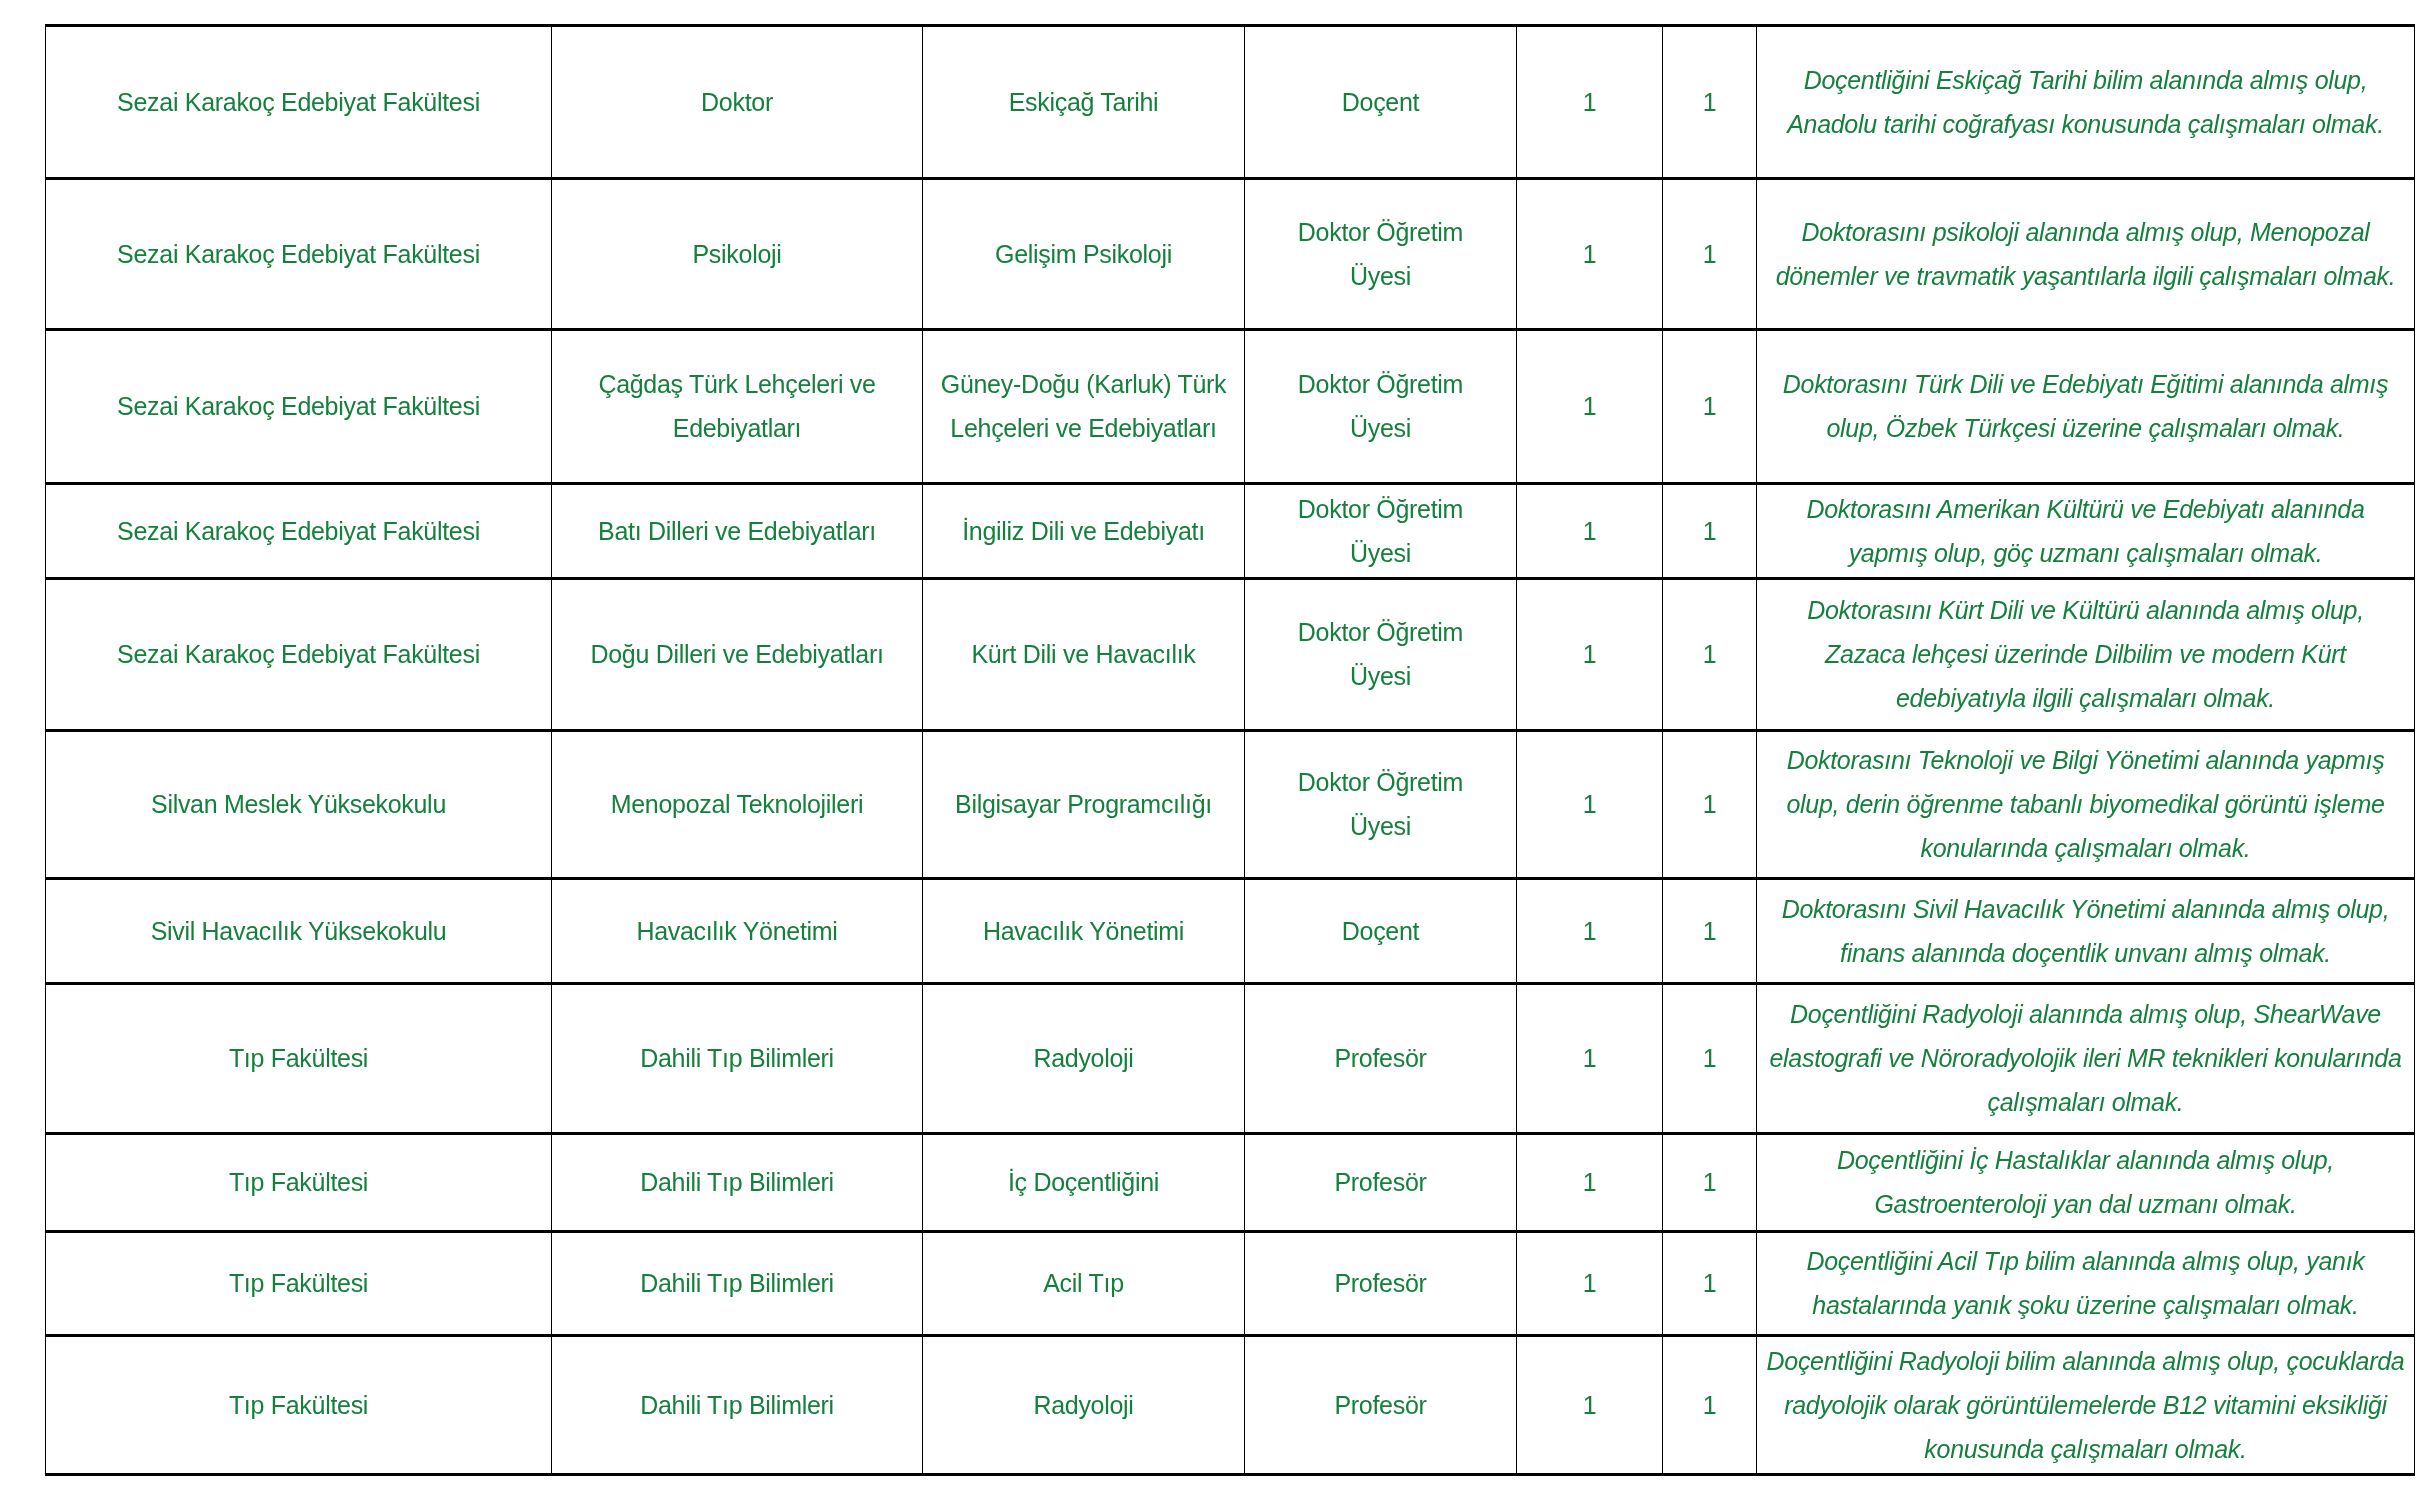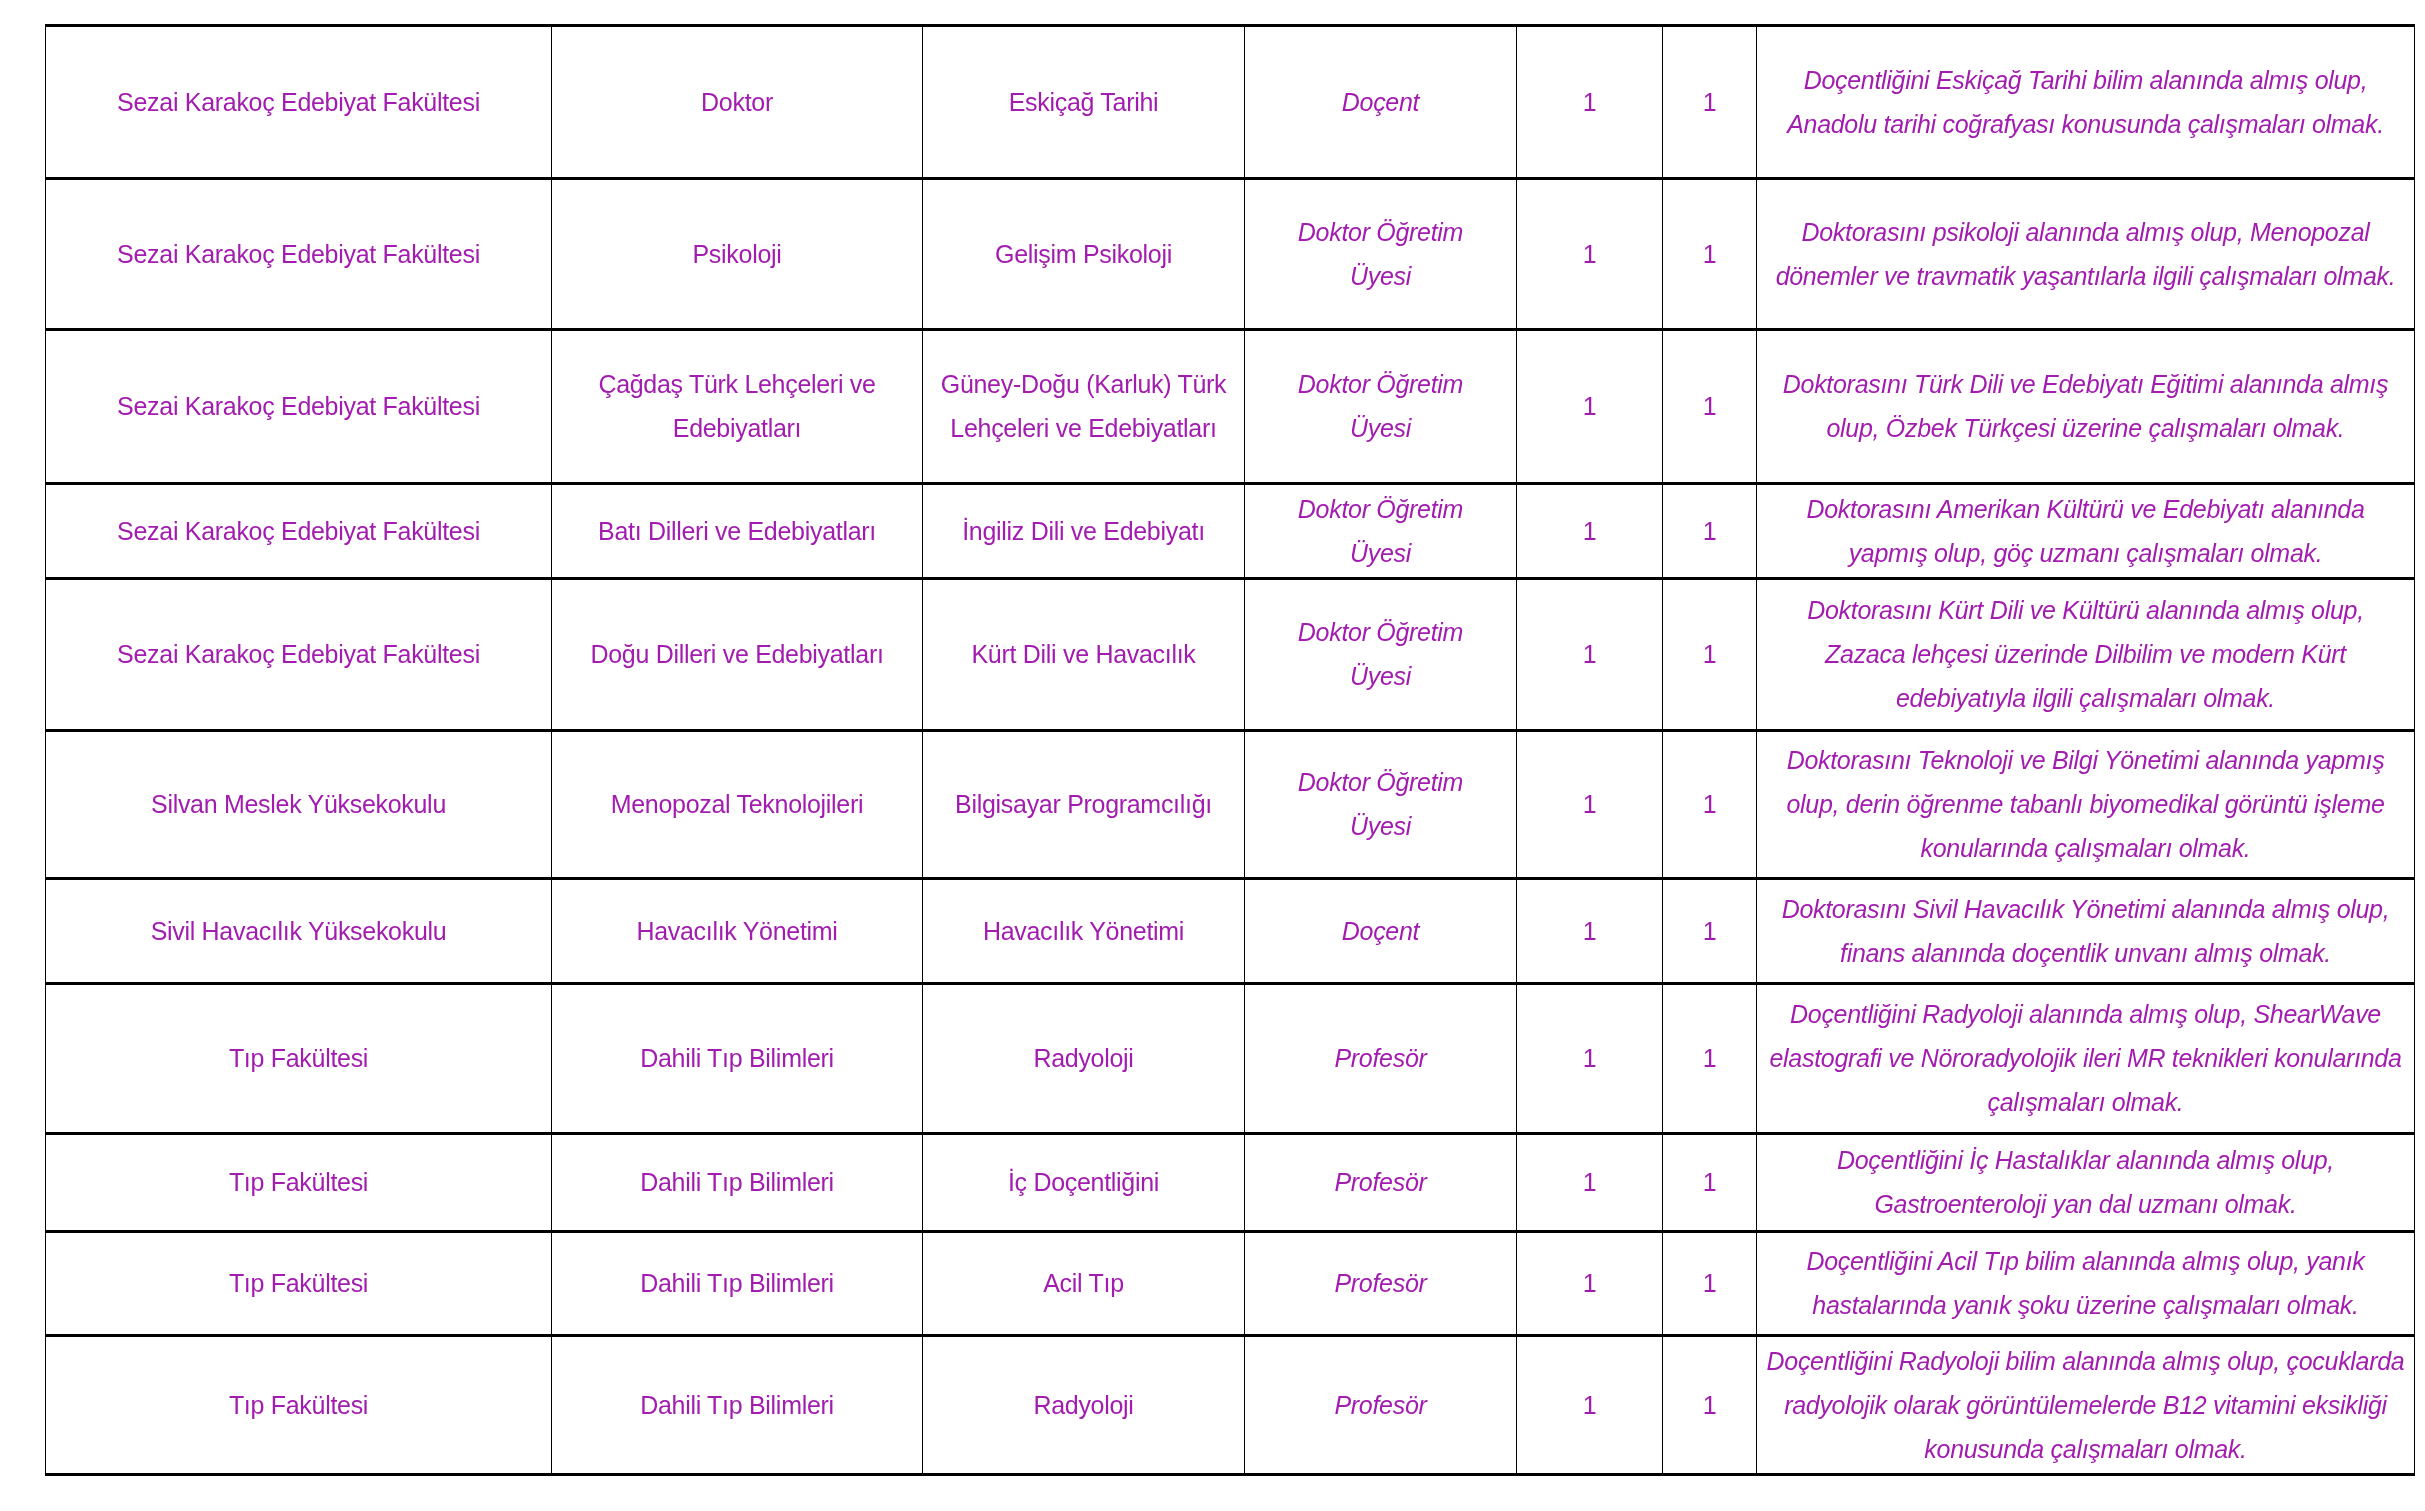--- a/index.html
+++ b/index.html
@@ -6,21 +6,21 @@
     margin: 0;
     padding: 0;
     background: #ffffff;
   }
   .page {
     position: relative;
     width: 2426px;
     height: 1512px;
     background: #ffffff;
     font-family: "Liberation Sans", sans-serif;
-    color: #a21caf;
+    color: #15803d;
     overflow: hidden;
   }
   table.positions {
     position: absolute;
     left: 45px;
     top: 23.6px;
     border-collapse: collapse;
     table-layout: fixed;
     width: 2370px;
     font-size: 25px;
@@ -40,21 +40,21 @@
   
   col.c-faculty     { width: 506px; }
   col.c-department  { width: 371px; }
   col.c-program     { width: 322px; }
   col.c-title       { width: 272px; }
   col.c-number1     { width: 146px; }
   col.c-number2     { width: 94px; }
   col.c-description { width: 658px; }
 
   td.cell-program { padding: 0 23.6px; }
-  td.cell-title .tw { max-width: 197px; margin: 0 auto; font-style: italic; }
+  td.cell-title .tw { max-width: 197px; margin: 0 auto; }
   td.cell-description {
     text-align: justify;
     padding: 1.6px 7.9px;
     font-style: italic;
   }
   
   tr:nth-child(1)  { height: 153px; }
   tr:nth-child(2)  { height: 151px; }
   tr:nth-child(3)  { height: 154px; }
   tr:nth-child(4)  { height: 95px; }

